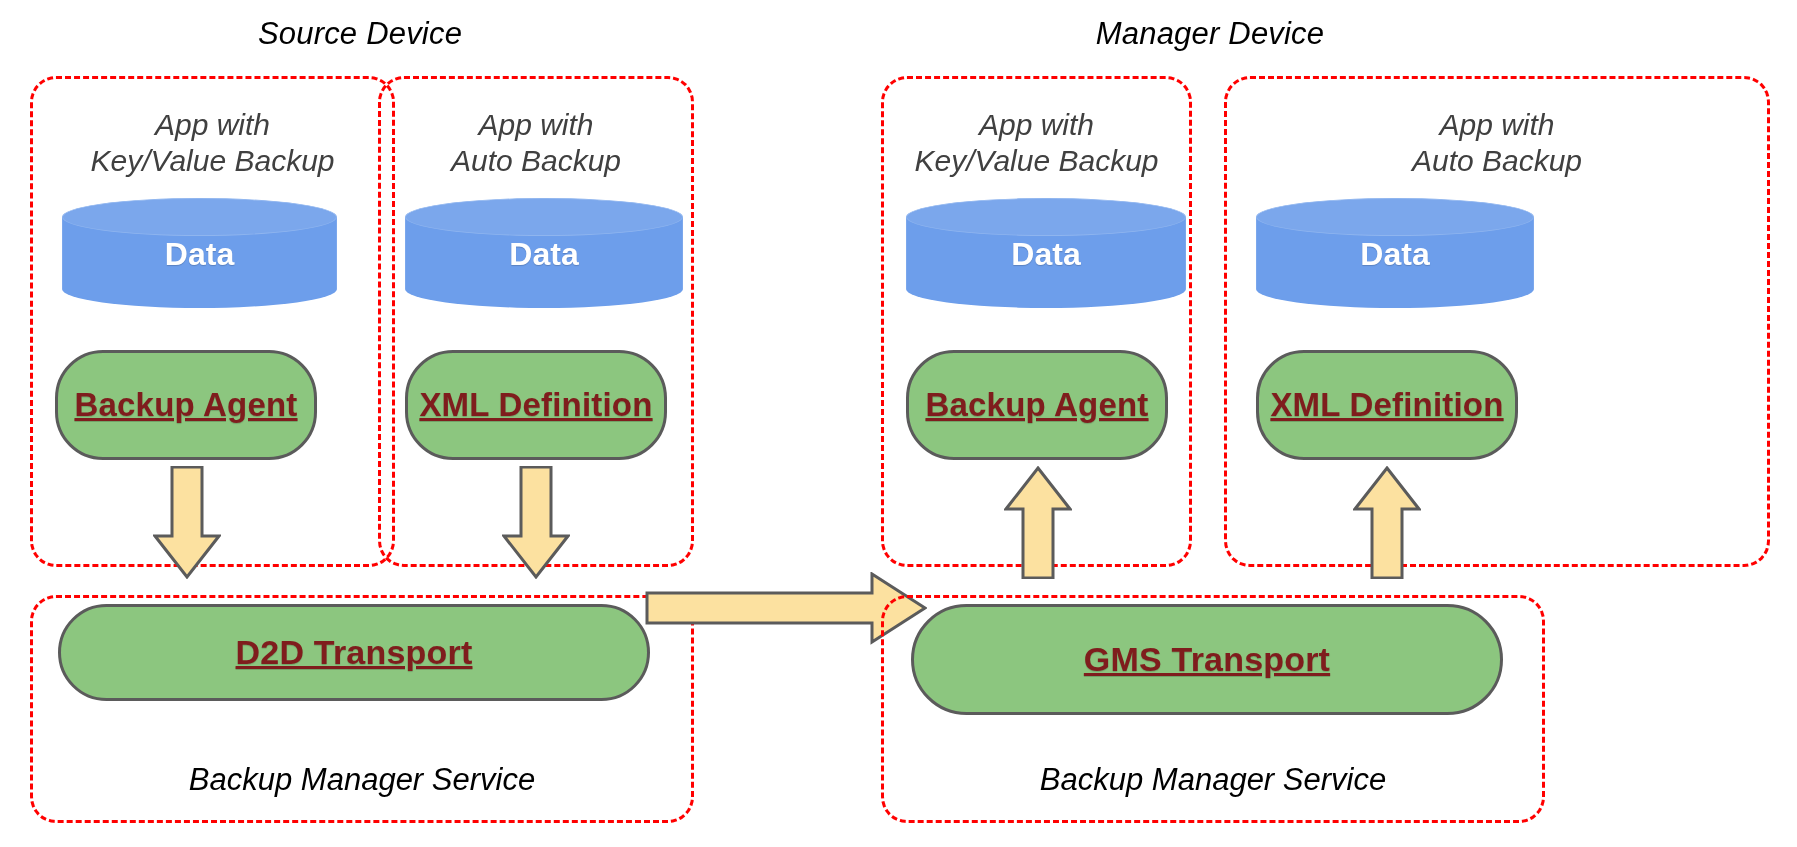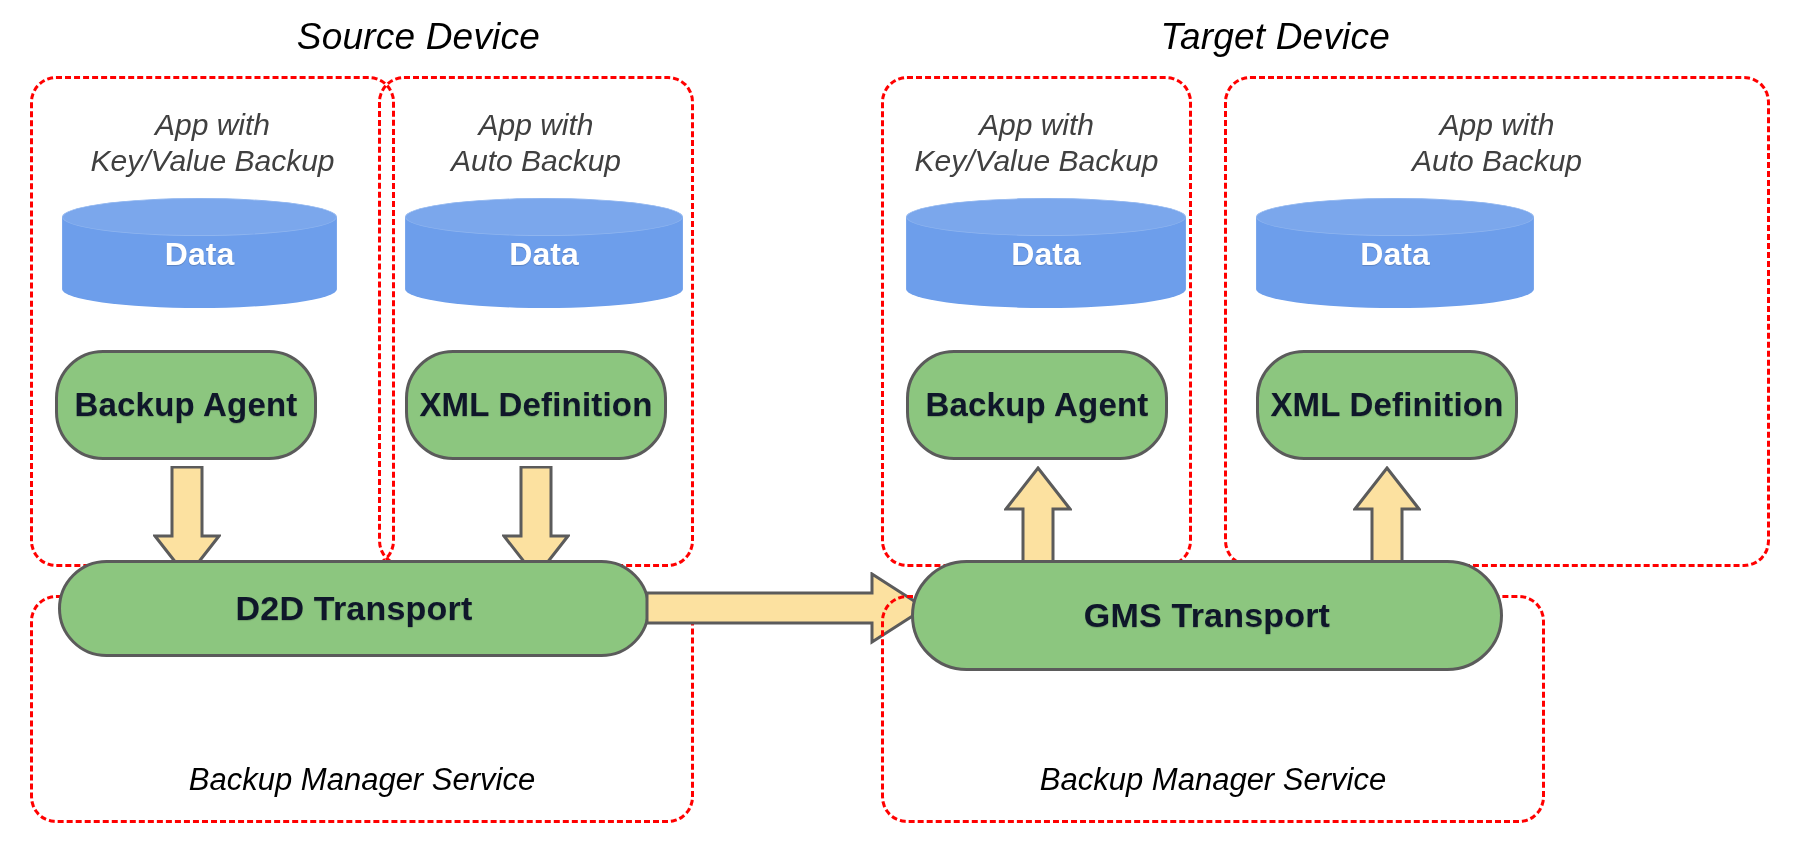--- a/index.html
+++ b/index.html
@@ -13,23 +13,23 @@
   #stage {
     position: relative;
     width: 1797px;
     height: 847px;
     background: #ffffff;
     overflow: hidden;
   }
   .device-title {
     position: absolute;
     font-style: italic;
-    font-size: 37px;
+    font-size: 31px;
     color: #000000;
-    text-align: right;
+    text-align: center;
     white-space: nowrap;
     letter-spacing: 0.2px;
   }
   .dashed-panel {
     position: absolute;
     border: 3px dashed #ff0000;
     border-radius: 26px;
     box-sizing: border-box;
     background: transparent;
   }
@@ -103,45 +103,47 @@
     text-shadow: 0 1px 1px rgba(0,0,0,0.18);
   }
   .pill {
     position: absolute;
     background: #8cc67f;
     border: 3px solid #5b5b5b;
     box-sizing: border-box;
     display: flex;
     align-items: center;
     justify-content: center;
-    color: #0f172a;
+    color: #7f1d1d;
     font-weight: bold;
     font-size: 33px;
     letter-spacing: 0.2px;
     text-shadow: 0 1px 1px rgba(0,0,0,0.18);
+    text-decoration: underline;
   }
   .pill.app-pill {
     border-radius: 48px;
   }
   .pill.transport-pill {
     border-radius: 60px;
     font-size: 34px;
+    margin-top: 44px;
   }
   .arrow {
     position: absolute;
   }
   .arrow svg { display: block; }
 </style>
 </head>
 <body>
 
 <div id="stage">
 
   <div class="device-title" style="left:180px; top:16px; width:360px;">Source Device</div>
-  <div class="device-title" style="left:1030px; top:16px; width:360px;">Target Device</div>
+  <div class="device-title" style="left:1030px; top:16px; width:360px;">Manager Device</div>
 
   <div class="dashed-panel" style="left:30px; top:76px; width:365px; height:491px;">
     <div class="panel-label" style="top:28px;">App with
 Key/Value Backup</div>
   </div>
   <div class="cylinder" style="left:62px; top:198px; width:255px; height:110px;">
     <div class="cyl-bottom"></div>
     <div class="cyl-body"></div>
     <div class="cyl-top"></div>
     <div class="cyl-text">Data</div>

